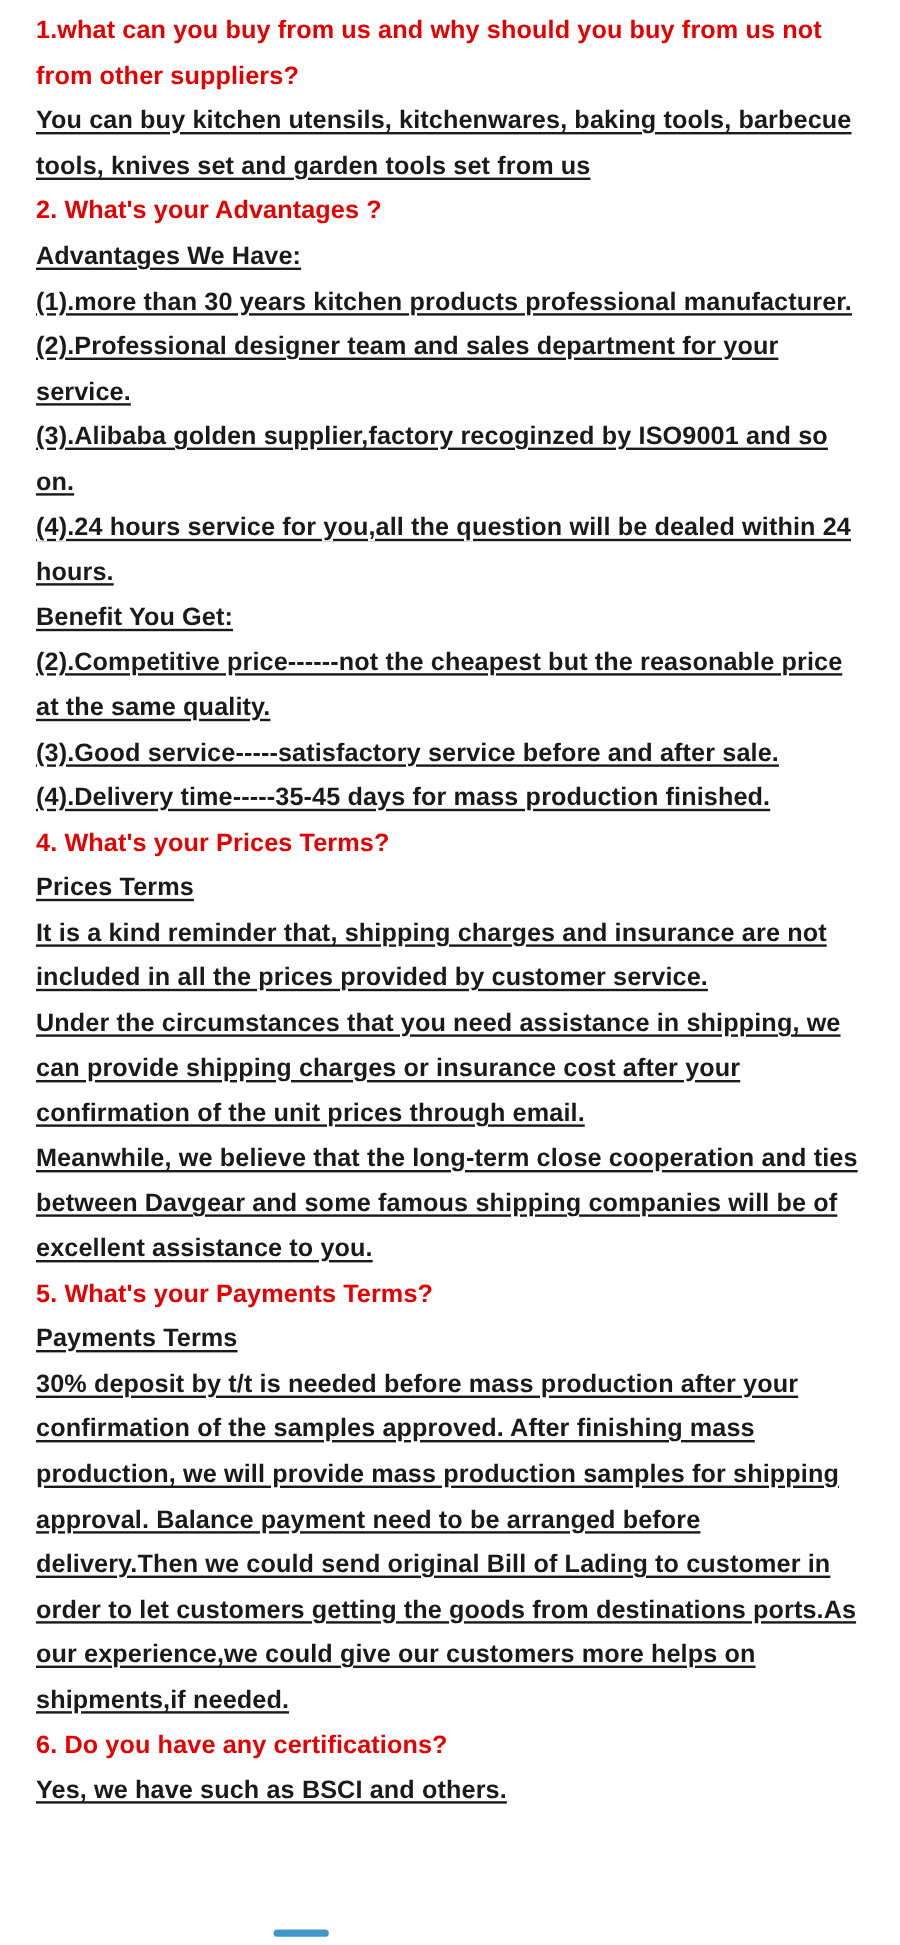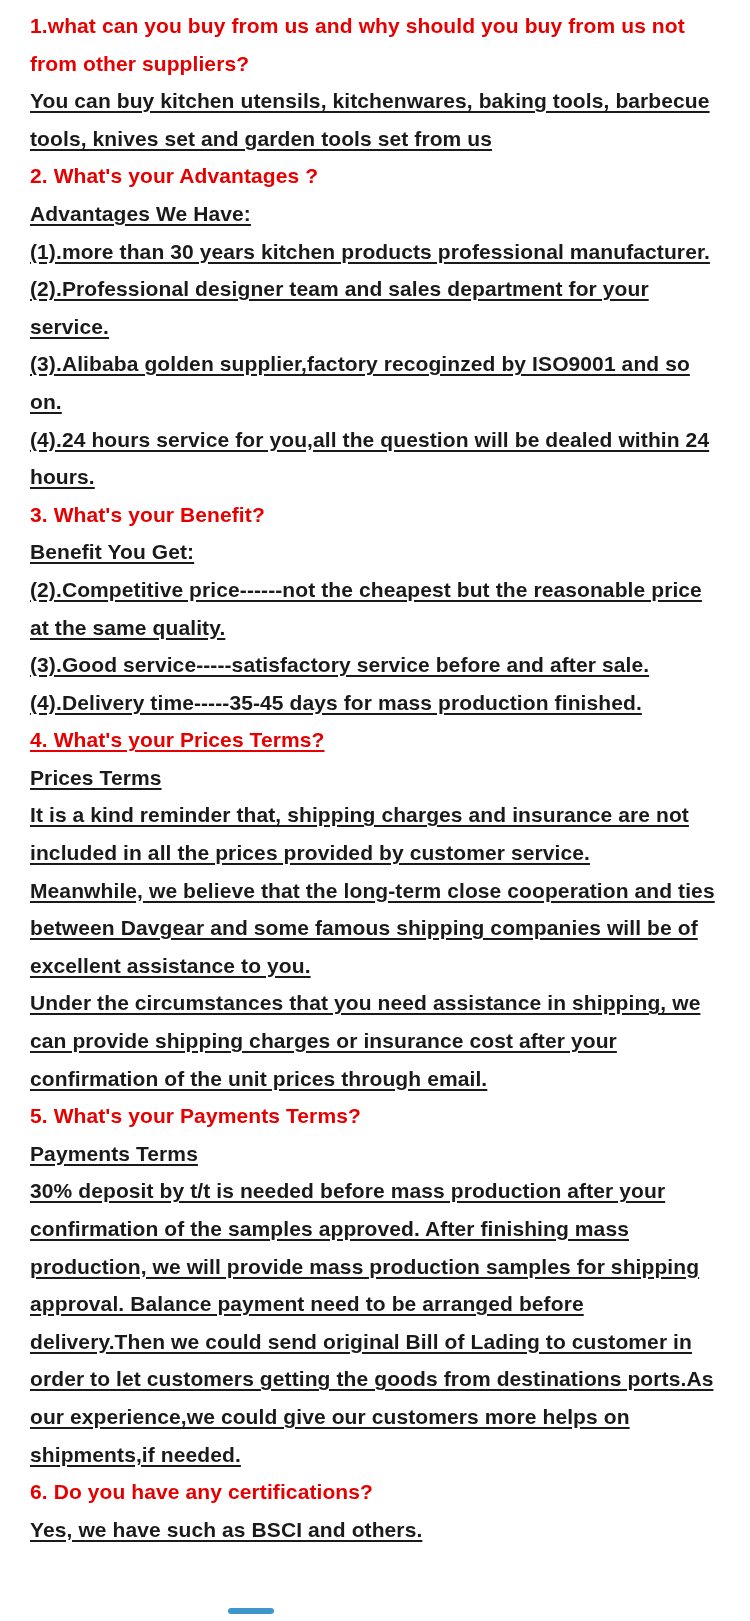--- a/index.html
+++ b/index.html
@@ -24,21 +24,20 @@
   }
   .faq-document p {
     margin: 0;
     padding: 0;
   }
   p.question {
     color: var(--question-color, #e60000);
     text-decoration: none;
   }
   p.question.underlined {
-    text-decoration: underline;
     text-underline-offset: 3px;
   }
   p.answer {
     color: var(--answer-color, #1a1a1a);
     text-decoration: underline;
     text-underline-offset: 3px;
   }
   .next-image-fragment {
     position: absolute;
     left: 228px;
@@ -54,29 +53,28 @@
 
 <div class="faq-document">
     <p class="question">1.what can you buy from us and why should you buy from us not from other suppliers?</p>
     <p class="answer underlined">You can buy kitchen utensils, kitchenwares, baking tools, barbecue tools, knives set and garden tools set from us</p>
     <p class="question">2. What's your Advantages ?</p>
     <p class="answer underlined">Advantages We Have:</p>
     <p class="answer underlined">(1).more than 30 years kitchen products professional manufacturer.</p>
     <p class="answer underlined">(2).Professional designer team and sales department for your service.</p>
     <p class="answer underlined">(3).Alibaba golden supplier,factory recoginzed by ISO9001 and so on.</p>
     <p class="answer underlined">(4).24 hours service for you,all the question will be dealed within 24 hours.</p>
-    <p class="question">3. What's your Benefit?</p>
     <p class="answer underlined">Benefit You Get:</p>
     <p class="answer underlined">(2).Competitive price------not the cheapest but the reasonable price at the same quality.</p>
     <p class="answer underlined">(3).Good service-----satisfactory service before and after sale.</p>
     <p class="answer underlined">(4).Delivery time-----35-45 days for mass production finished.</p>
     <p class="question underlined">4. What's your Prices Terms?</p>
     <p class="answer underlined">Prices Terms</p>
     <p class="answer underlined">It is a kind reminder that, shipping charges and insurance are not included in all the prices provided by customer service.</p>
+    <p class="answer underlined">Under the circumstances that you need assistance in shipping, we can provide shipping charges or insurance cost after your confirmation of the unit prices through email.</p>
     <p class="answer underlined">Meanwhile, we believe that the long-term close cooperation and ties between Davgear and some famous shipping companies will be of excellent assistance to you.</p>
-    <p class="answer underlined">Under the circumstances that you need assistance in shipping, we can provide shipping charges or insurance cost after your confirmation of the unit prices through email.</p>
     <p class="question">5. What's your Payments Terms?</p>
     <p class="answer underlined">Payments Terms</p>
     <p class="answer underlined">30% deposit by t/t is needed before mass production after your confirmation of the samples approved. After finishing mass production, we will provide mass production samples for shipping approval. Balance payment need to be arranged before delivery.Then we could send original Bill of Lading to customer in order to let customers getting the goods from destinations ports.As our experience,we could give our customers more helps on shipments,if needed.</p>
     <p class="question">6. Do you have any certifications?</p>
     <p class="answer underlined">Yes, we have such as BSCI and others.</p>
   </div>
 <div class="next-image-fragment"></div>
 
 </body></html>

